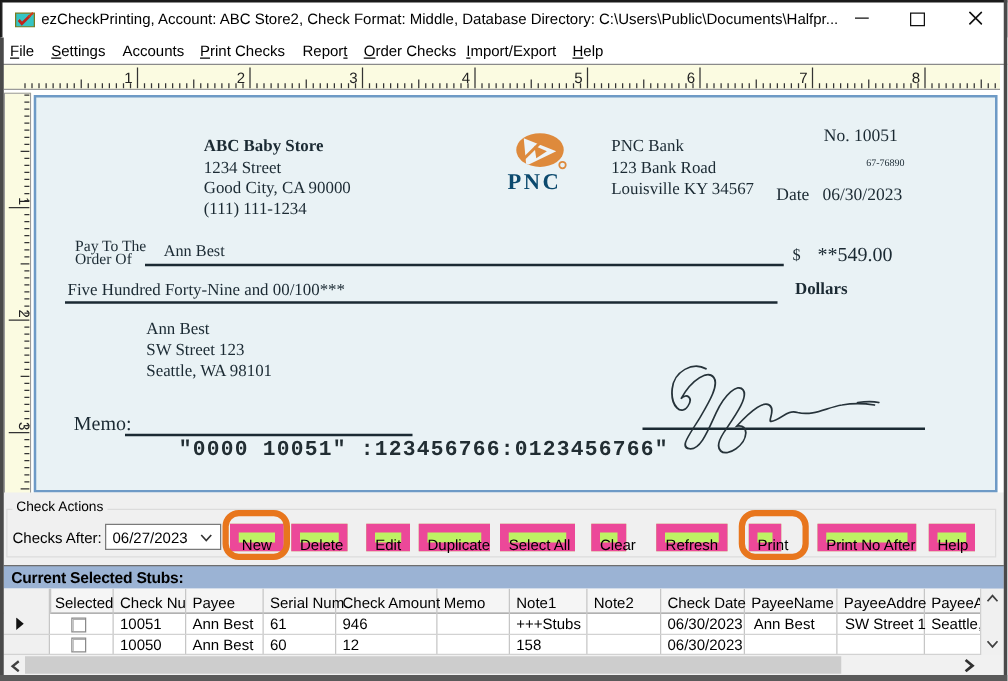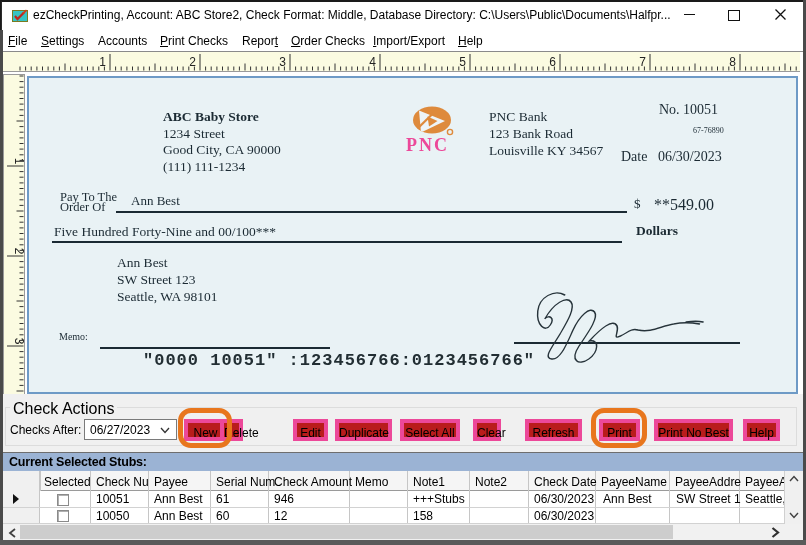--- a/index.html
+++ b/index.html
@@ -1,18 +1,18 @@
 <!DOCTYPE html>
 <html><head><meta charset="utf-8"><style>
 *{margin:0;padding:0;box-sizing:border-box}
 html,body{width:806px;height:545px;overflow:hidden}
 body{position:relative;font-family:"Liberation Sans",sans-serif;background:#fff}
 .a{position:absolute}
 .ser{font-family:"Liberation Serif",serif;color:#1b2a33}
-.btn{position:absolute;top:419px;height:22px;background:#b91c1c;border:4px solid #ec4899;font-family:"Liberation Sans",sans-serif;font-size:12px;color:#000;text-align:center;line-height:20px;white-space:nowrap}
+.btn{position:absolute;top:419px;height:22px;background:#bef264;border:7px solid #ec4899;font-family:"Liberation Sans",sans-serif;font-size:12px;color:#000;text-align:center;line-height:20px;white-space:nowrap}
 .colsep{position:absolute;width:1px;background:#c6c6c6}
 .hl{position:absolute;height:1px;background:#d2d2d2}
 .cb{position:absolute;width:12px;height:12px;background:#fff;border:1px solid #8a8a8a;box-shadow:inset 1px 1px 0 #b0b0b0}
 .cell{position:absolute;font-size:12px;color:#000;white-space:nowrap}
 </style></head><body>
 
 <div class="a" style="left:0;top:0;width:806px;height:30px;background:#fff;border-top:2px solid #1a1a1a;border-left:2px solid #2a2a2a;border-right:2px solid #2a2a2a"></div>
 <svg class="a" style="left:12px;top:9px" width="17" height="13" viewBox="0 0 17 13">
  <rect x="0.5" y="1.5" width="15" height="11" fill="#35c4c4" stroke="#7a7a20"></rect>
  <path d="M3 7 L5.5 10 L12 3.5" stroke="#c0251c" stroke-width="2.2" fill="none"></path>
@@ -68,71 +68,71 @@
       </clipPath>
     </defs>
  <ellipse cx="25" cy="16" rx="19" ry="13.5" fill="#DE8A3C"></ellipse>
  <g clip-path="url(#pnc)">
       <path d="M12 6.5 L38 17 L14 28.5 Z" fill="#EDF4F8"></path>
  <path d="M20.5 12.5 L30.5 17 L22 22.5 Z" fill="#DE8A3C"></path>
  <path d="M7 28 L31 4.5" stroke="#DE8A3C" stroke-width="2.3"></path>
     </g>
  <circle cx="43" cy="28" r="2.6" fill="none" stroke="#DE8A3C" stroke-width="1.4"></circle>
 </svg>
-<div class="a ser" style="left:406px;top:135px;font-size:18px;font-weight:bold;letter-spacing:2px;color:#ec4899">PNC</div>
+<div class="a ser" style="left:406px;top:135px;font-size:18px;font-weight:bold;letter-spacing:2px;color:#0c4a6e">PNC</div>
 
 <div class="a ser" style="left:489px;top:109px;font-size:13.5px;line-height:16.8px">PNC Bank<br>123 Bank Road<br>Louisville KY 34567</div>
 <div class="a ser" style="left:659px;top:102px;font-size:14px">No. 10051</div>
 <div class="a ser" style="left:693px;top:126px;font-size:8px">67-76890</div>
 <div class="a ser" style="left:621px;top:149px;font-size:14px">Date&nbsp;&nbsp;&nbsp;06/30/2023</div>
 
 <div class="a ser" style="left:60px;top:192px;font-size:12.5px;line-height:10px">Pay To The<br>Order Of</div>
 <div class="a ser" style="left:131px;top:193px;font-size:13px">Ann Best</div>
 <div class="a" style="left:116px;top:211px;width:511px;height:2px;background:#1b2a33"></div>
 <div class="a ser" style="left:634px;top:196px;font-size:13px">$</div>
 <div class="a ser" style="left:654px;top:196px;font-size:16px">**549.00</div>
 
 <div class="a ser" style="left:54px;top:224px;font-size:13.5px">Five Hundred Forty-Nine and 00/100***</div>
 <div class="a" style="left:52px;top:241px;width:570px;height:2px;background:#1b2a33"></div>
 <div class="a ser" style="left:636px;top:223px;font-size:13.5px;font-weight:bold">Dollars</div>
 
 <div class="a ser" style="left:117px;top:254px;font-size:13.5px;line-height:17px">Ann Best<br>SW Street 123<br>Seattle, WA 98101</div>
 
-<div class="a ser" style="left:59px;top:331px;font-size:10px">Memo:</div>
+<div class="a ser" style="left:59px;top:331px;font-size:16px">Memo:</div>
 <div class="a" style="left:100px;top:347px;width:230px;height:2px;background:#1b2a33"></div>
 <div class="a" style="left:514px;top:342px;width:226px;height:2px;background:#1b2a33"></div>
 
 <svg class="a" style="left:505px;top:282px" width="245" height="90" viewBox="0 0 245 90">
 <g transform="translate(12 0) skewX(-14)" stroke="#26333a" stroke-width="1.4" fill="none" stroke-linecap="round">
 <path d="M51 13 C39 7, 26 15, 28 29 C30 43, 41 51, 44 43 C47 36, 40 32, 37 37 C42 21, 53 14, 59 20 C65 26, 60 40, 56 52 C51 66, 45 76, 54 77 C63 78, 65 62, 68 48 C71 34, 79 24, 85 30 C91 36, 83 52, 78 64 C72 79, 83 84, 91 77 C99 70, 97 57, 87 59 C95 47, 105 36, 111 44 C115 50, 109 58, 117 54 C123 51, 125 46, 133 48 C147 51, 155 44, 167 42 C177 40, 187 41, 193 42"></path>
 <path d="M179 40 C186 39, 191 39, 196 40"></path>
 </g>
 </svg>
 
 <div class="a" style="left:143px;top:351px;font-family:'Liberation Mono',monospace;font-weight:bold;font-size:17px;letter-spacing:1px;color:#222e33;white-space:nowrap">"0000 10051" :123456766:0123456766"</div>
 
 <div class="a" style="left:3px;top:394px;width:800px;height:58px;background:#F0F0F0"></div>
 <div class="a" style="left:5px;top:407px;width:792px;height:39px;border:1px solid #dcdcdc"></div>
-<div class="a" style="left:10px;top:400px;font-size:16px;background:#F0F0F0;padding:0 3px">Check Actions</div>
+<div class="a" style="left:10px;top:400px;font-size:11px;background:#F0F0F0;padding:0 3px">Check Actions</div>
 <div class="a" style="left:10px;top:423px;font-size:12px">Checks After:</div>
 <div class="a" style="left:84px;top:419px;width:93px;height:21px;background:#fff;border:1px solid #7a7a7a"></div>
 <div class="a" style="left:90px;top:423px;font-size:12px">06/27/2023</div>
 <svg class="a" style="left:160px;top:427px" width="10" height="7">
     <path d="M1 1 L5 5.5 L9 1" stroke="#333" stroke-width="1.3" fill="none"></path>
   </svg>
 
 <div class="btn" style="left:184px;width:43px">New</div>
-<div class="btn" style="left:220px;width:23px">Delete</div>
+<div class="btn" style="left:233px;width:45px">Delete</div>
 <div class="btn" style="left:293px;width:35px">Edit</div>
 <div class="btn" style="left:335px;width:57px">Duplicate</div>
 <div class="btn" style="left:400px;width:60px">Select All</div>
 <div class="btn" style="left:473px;width:28px">Clear</div>
 <div class="btn" style="left:525px;width:57px">Refresh</div>
-<div class="btn" style="left:599px;width:41px">Print</div>
-<div class="btn" style="left:654px;width:79px">Print No Best</div>
+<div class="btn" style="left:599px;width:26px">Print</div>
+<div class="btn" style="left:654px;width:79px">Print No After</div>
 <div class="btn" style="left:743px;width:37px">Help</div>
 
 <div class="a" style="left:178px;top:408px;width:54px;height:40px;border:5px solid #E8761D;border-radius:13px"></div>
 <div class="a" style="left:591px;top:408px;width:56px;height:40px;border:5px solid #E8761D;border-radius:13px"></div>
 
 <div class="a" style="left:3px;top:452px;width:800px;height:19px;background:#9BB3D4;border-top:1px solid #6e6e6e"></div>
 <div class="a" style="left:9px;top:455px;font-size:12.5px;font-weight:bold;letter-spacing:-0.2px;color:#000">Current Selected Stubs:</div>
 
 <div class="a" style="left:3px;top:471px;width:781px;height:53px;background:#fff"></div>
 <div class="a" style="left:3px;top:471px;width:781px;height:20px;background:#F5F5F5;border-bottom:1px solid #9a9a9a"></div>

